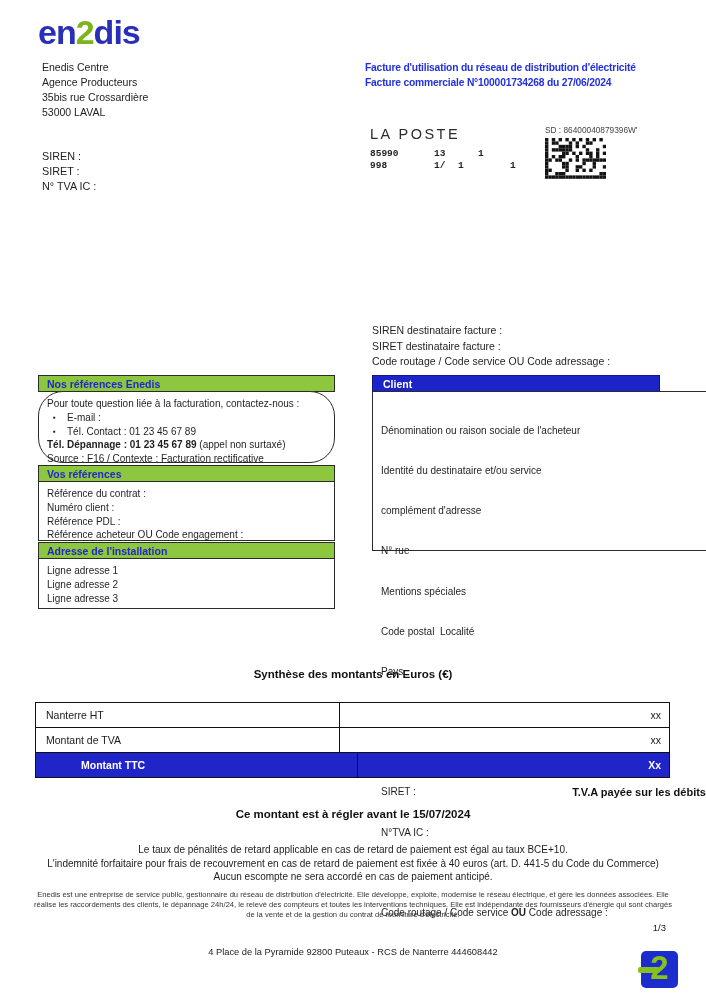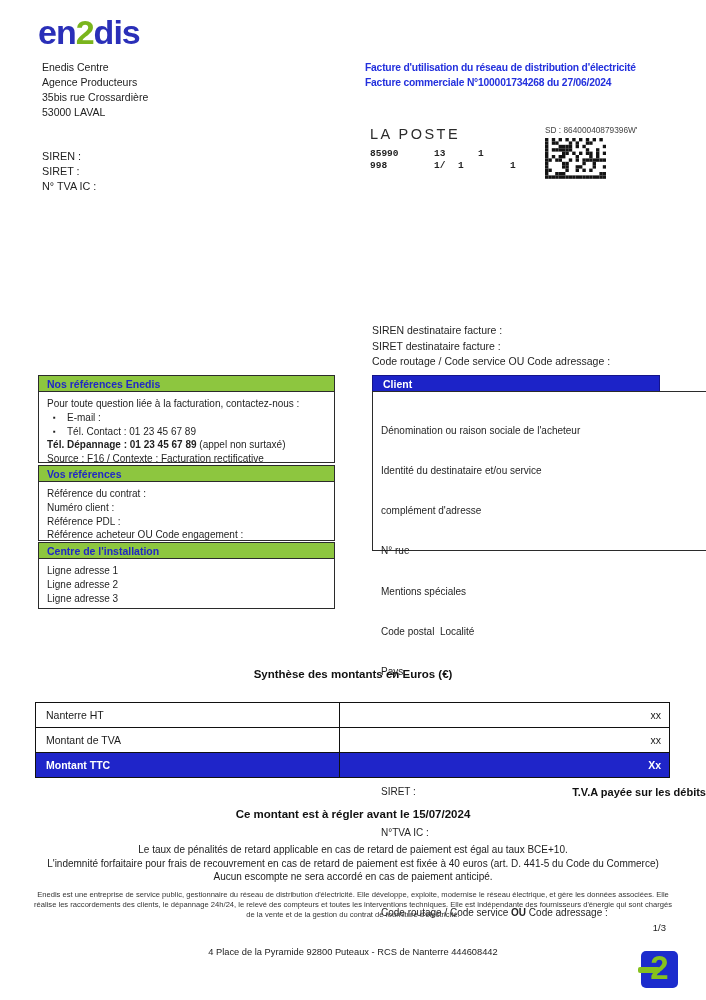--- a/index.html
+++ b/index.html
@@ -29,21 +29,21 @@
 
   .sender-ids{top:149px;left:42px;font-size:10.8px;line-height:15px;color:#222;}
   .recipient-ids{top:323px;left:372px;font-size:10.5px;line-height:15.5px;color:#1f1f1f;}
 
   
   .gbar{background:#8dc63f;border:1px solid #2b2b2b;color:#2127c6;font-weight:bold;
         font-size:10.5px;padding:2px 8px 2px 8px;box-sizing:border-box;height:17px;line-height:12px;}
   .bbox{border:1px solid #2b2b2b;box-sizing:border-box;background:#fff;font-size:10px;
         line-height:13.8px;padding:5px 8px;color:#1f1f1f;}
   .nosref-bar{top:375px;left:38px;width:297px;}
-  .nosref-box{top:391px;left:38px;width:297px;height:72px;}
+  .nosref-box{top:391px;left:38px;width:297px;height:72px;border-radius:25px;}
   .vosref-bar{top:465px;left:38px;width:297px;}
   .vosref-box{top:481px;left:38px;width:297px;height:60px;}
   .instal-bar{top:542px;left:38px;width:297px;}
   .instal-box{top:558px;left:38px;width:297px;height:51px;}
   .bullet-row{display:flex;}
   .bullet{width:14px;padding-left:6px;font-size:8px;line-height:13.8px;}
   .b{font-weight:bold;}
 
   
   .bluebar{background:#1c23c8;border:1px solid #14148a;color:#ffffff;font-weight:bold;
@@ -53,21 +53,21 @@
   .gap{height:13px;}
 
   
   .syn-title{top:668px;left:0;width:706px;text-align:center;font-weight:bold;font-size:11.5px;color:#111;}
   .sumtable{top:702px;left:35px;width:635px;border:1px solid #111;box-sizing:border-box;}
   .trow{display:flex;height:24px;border-bottom:1px solid #111;background:#fff;align-items:center;}
   .trow:last-child{border-bottom:none;}
   .tlabel{width:48%;border-right:1px solid #111;padding-left:10px;font-size:10.5px;box-sizing:border-box;
           height:100%;display:flex;align-items:center;}
   .tval{flex:1;text-align:right;padding-right:8px;font-size:10.5px;}
-  .ttc{background:#1f25c9;color:#fff;font-weight:bold;}
+  .ttc{background:#1f25c9;color:#fff;font-weight:bold;padding-left:35px;}
   .ttc .tlabel{border-right:1px solid #111;}
 
   .tva-note{top:786px;left:0;width:706px;text-align:right;font-weight:bold;font-size:11px;color:#111;}
   .due-note{top:808px;left:0;width:706px;text-align:center;font-weight:bold;font-size:11.5px;color:#111;}
   .terms{top:831px;left:23px;width:660px;text-align:center;font-size:10px;line-height:13.5px;color:#1c1c1c;margin-top:12px;}
 
   .about{top:890px;left:33px;width:640px;text-align:center;font-size:7.6px;line-height:10px;color:#333;}
   .pageno{top:922px;left:606px;width:60px;text-align:right;font-size:9.5px;color:#222;}
   .company{top:946px;left:0;width:706px;text-align:center;font-size:9.3px;line-height:12.5px;color:#222;}
 
@@ -246,21 +246,21 @@
   </div>
 
   <div class="abs gbar vosref-bar">Vos références</div>
   <div class="abs bbox vosref-box">
     <div>Référence du contrat :</div>
     <div>Numéro client :</div>
     <div>Référence PDL :</div>
     <div>Référence acheteur OU Code engagement :</div>
   </div>
 
-  <div class="abs gbar instal-bar">Centre de l'installation</div>
+  <div class="abs gbar instal-bar">Adresse de l'installation</div>
   <div class="abs bbox instal-box">
     <div>Ligne adresse 1</div>
     <div>Ligne adresse 2</div>
     <div>Ligne adresse 3</div>
   </div>
 
   <div class="abs bluebar client-bar">Client</div>
   <div class="abs bbox client-box">
     <div>Dénomination ou raison sociale de l'acheteur</div>
     <div>Identité du destinataire et/ou service</div>

